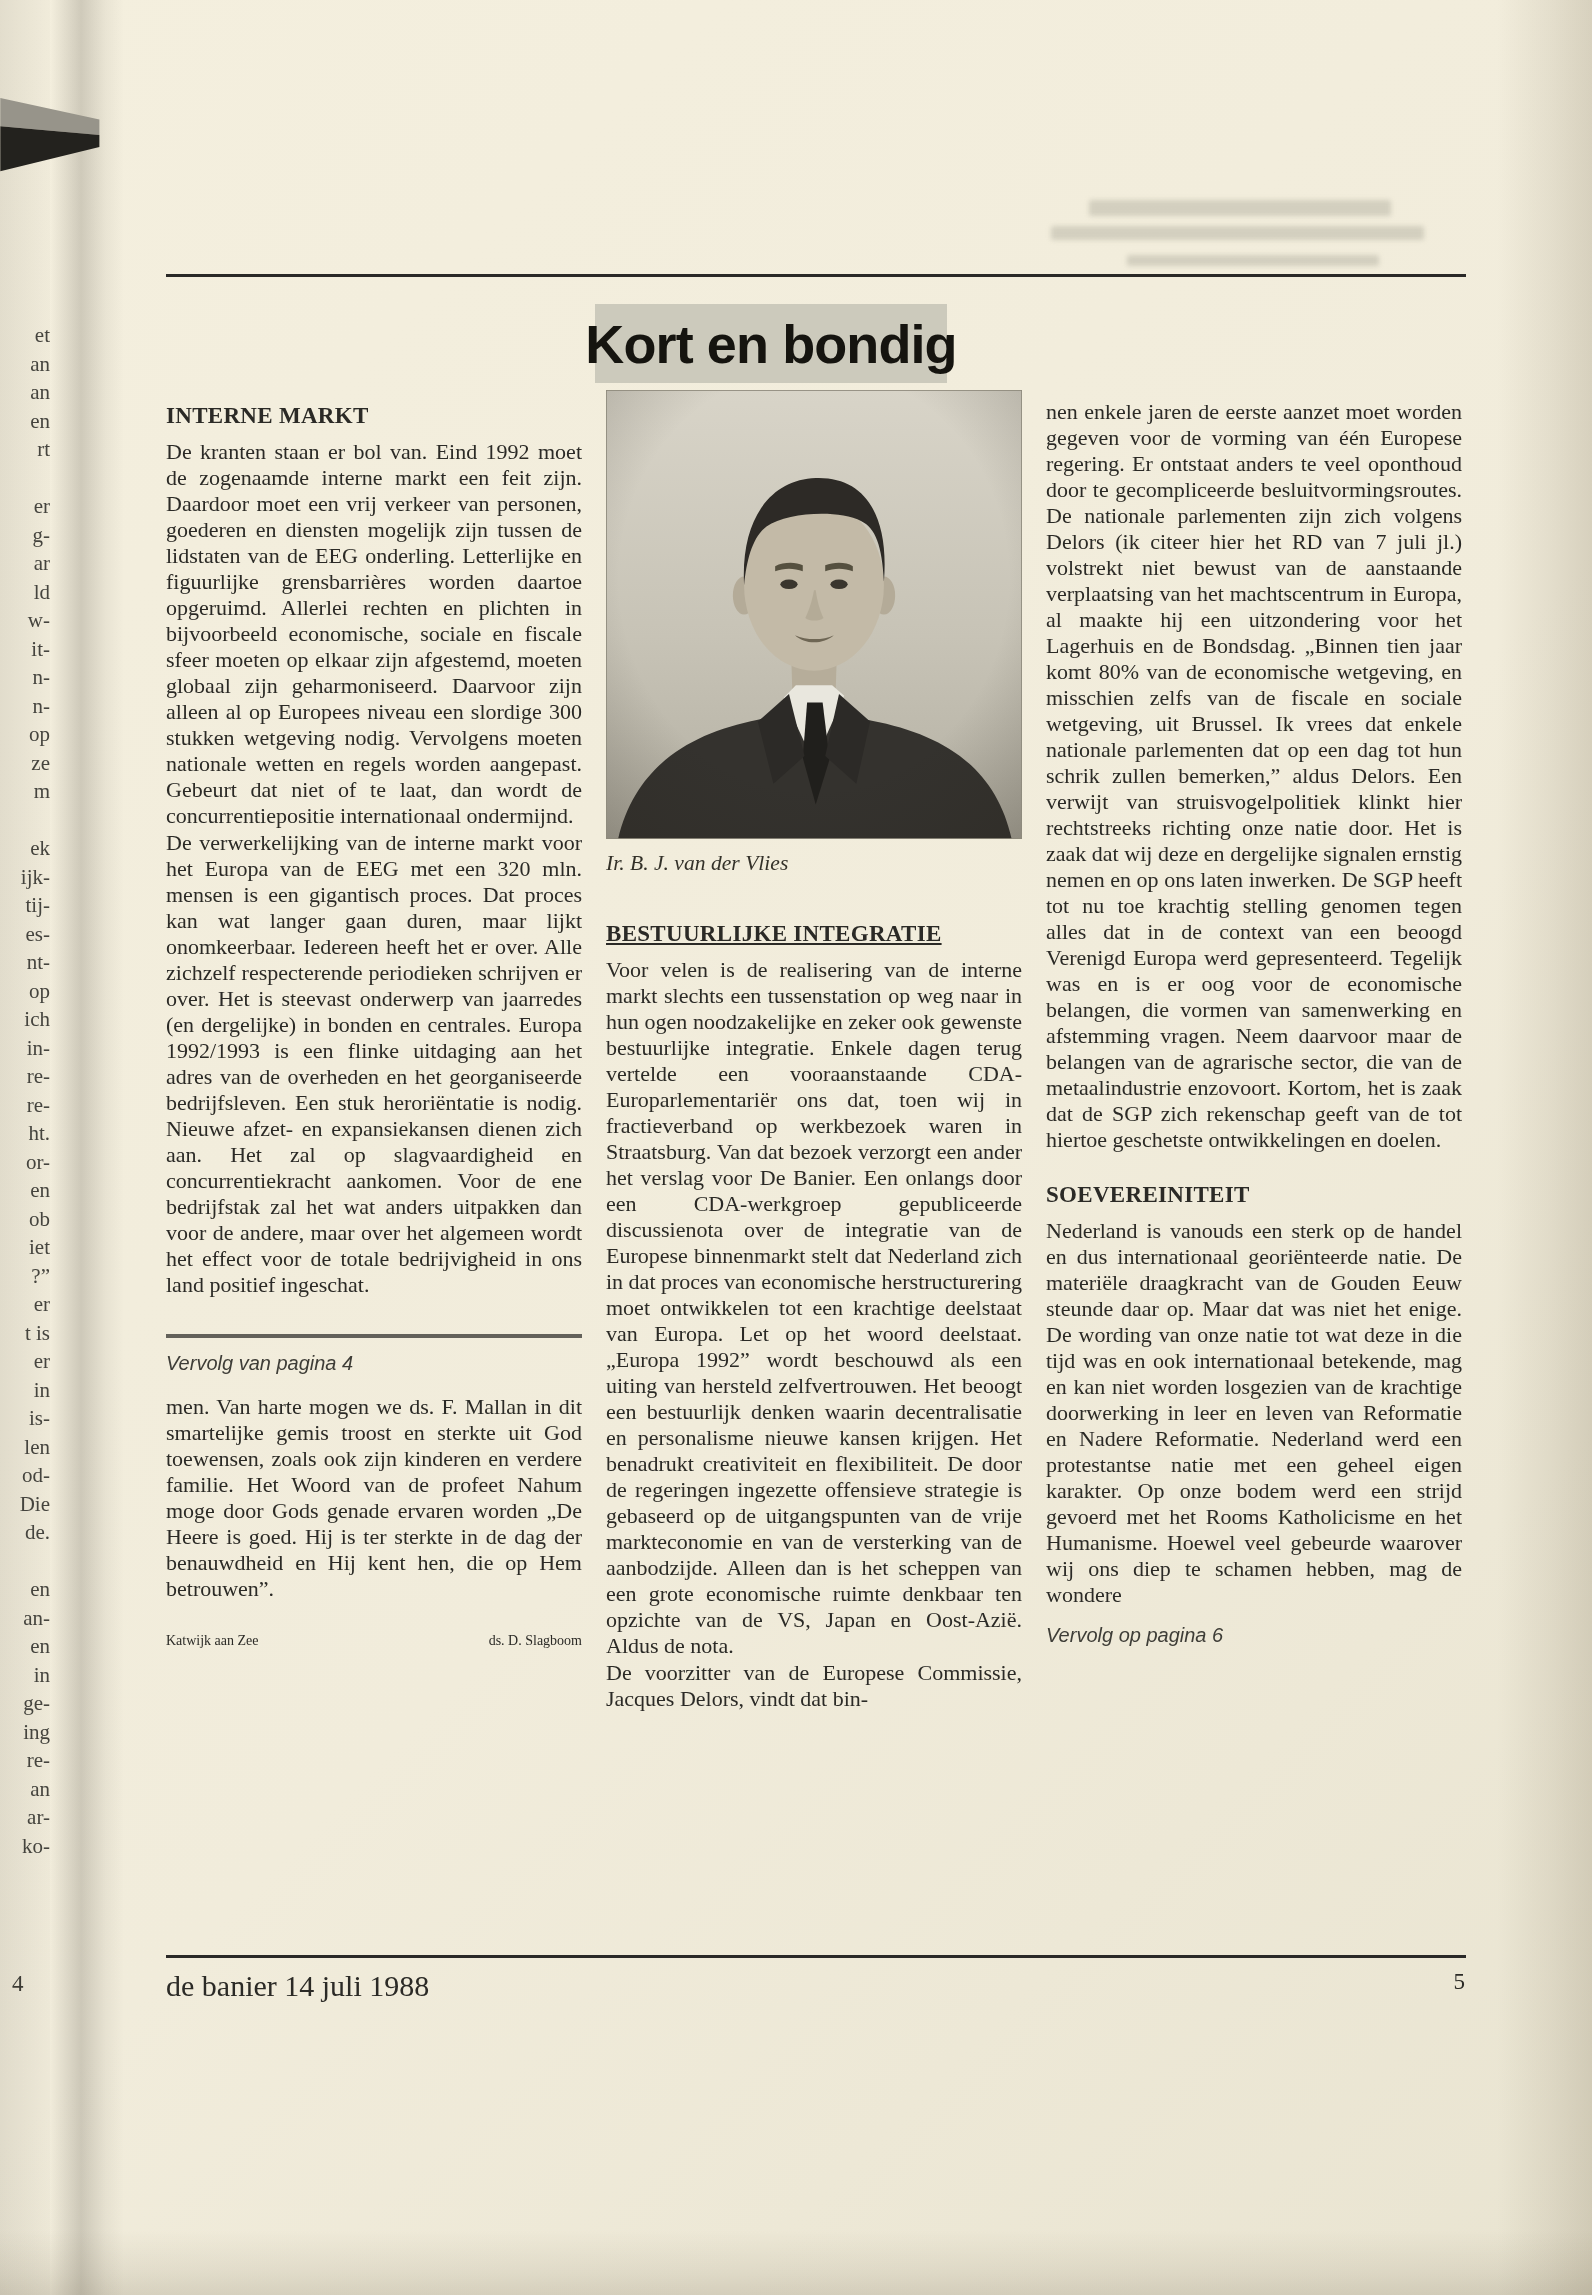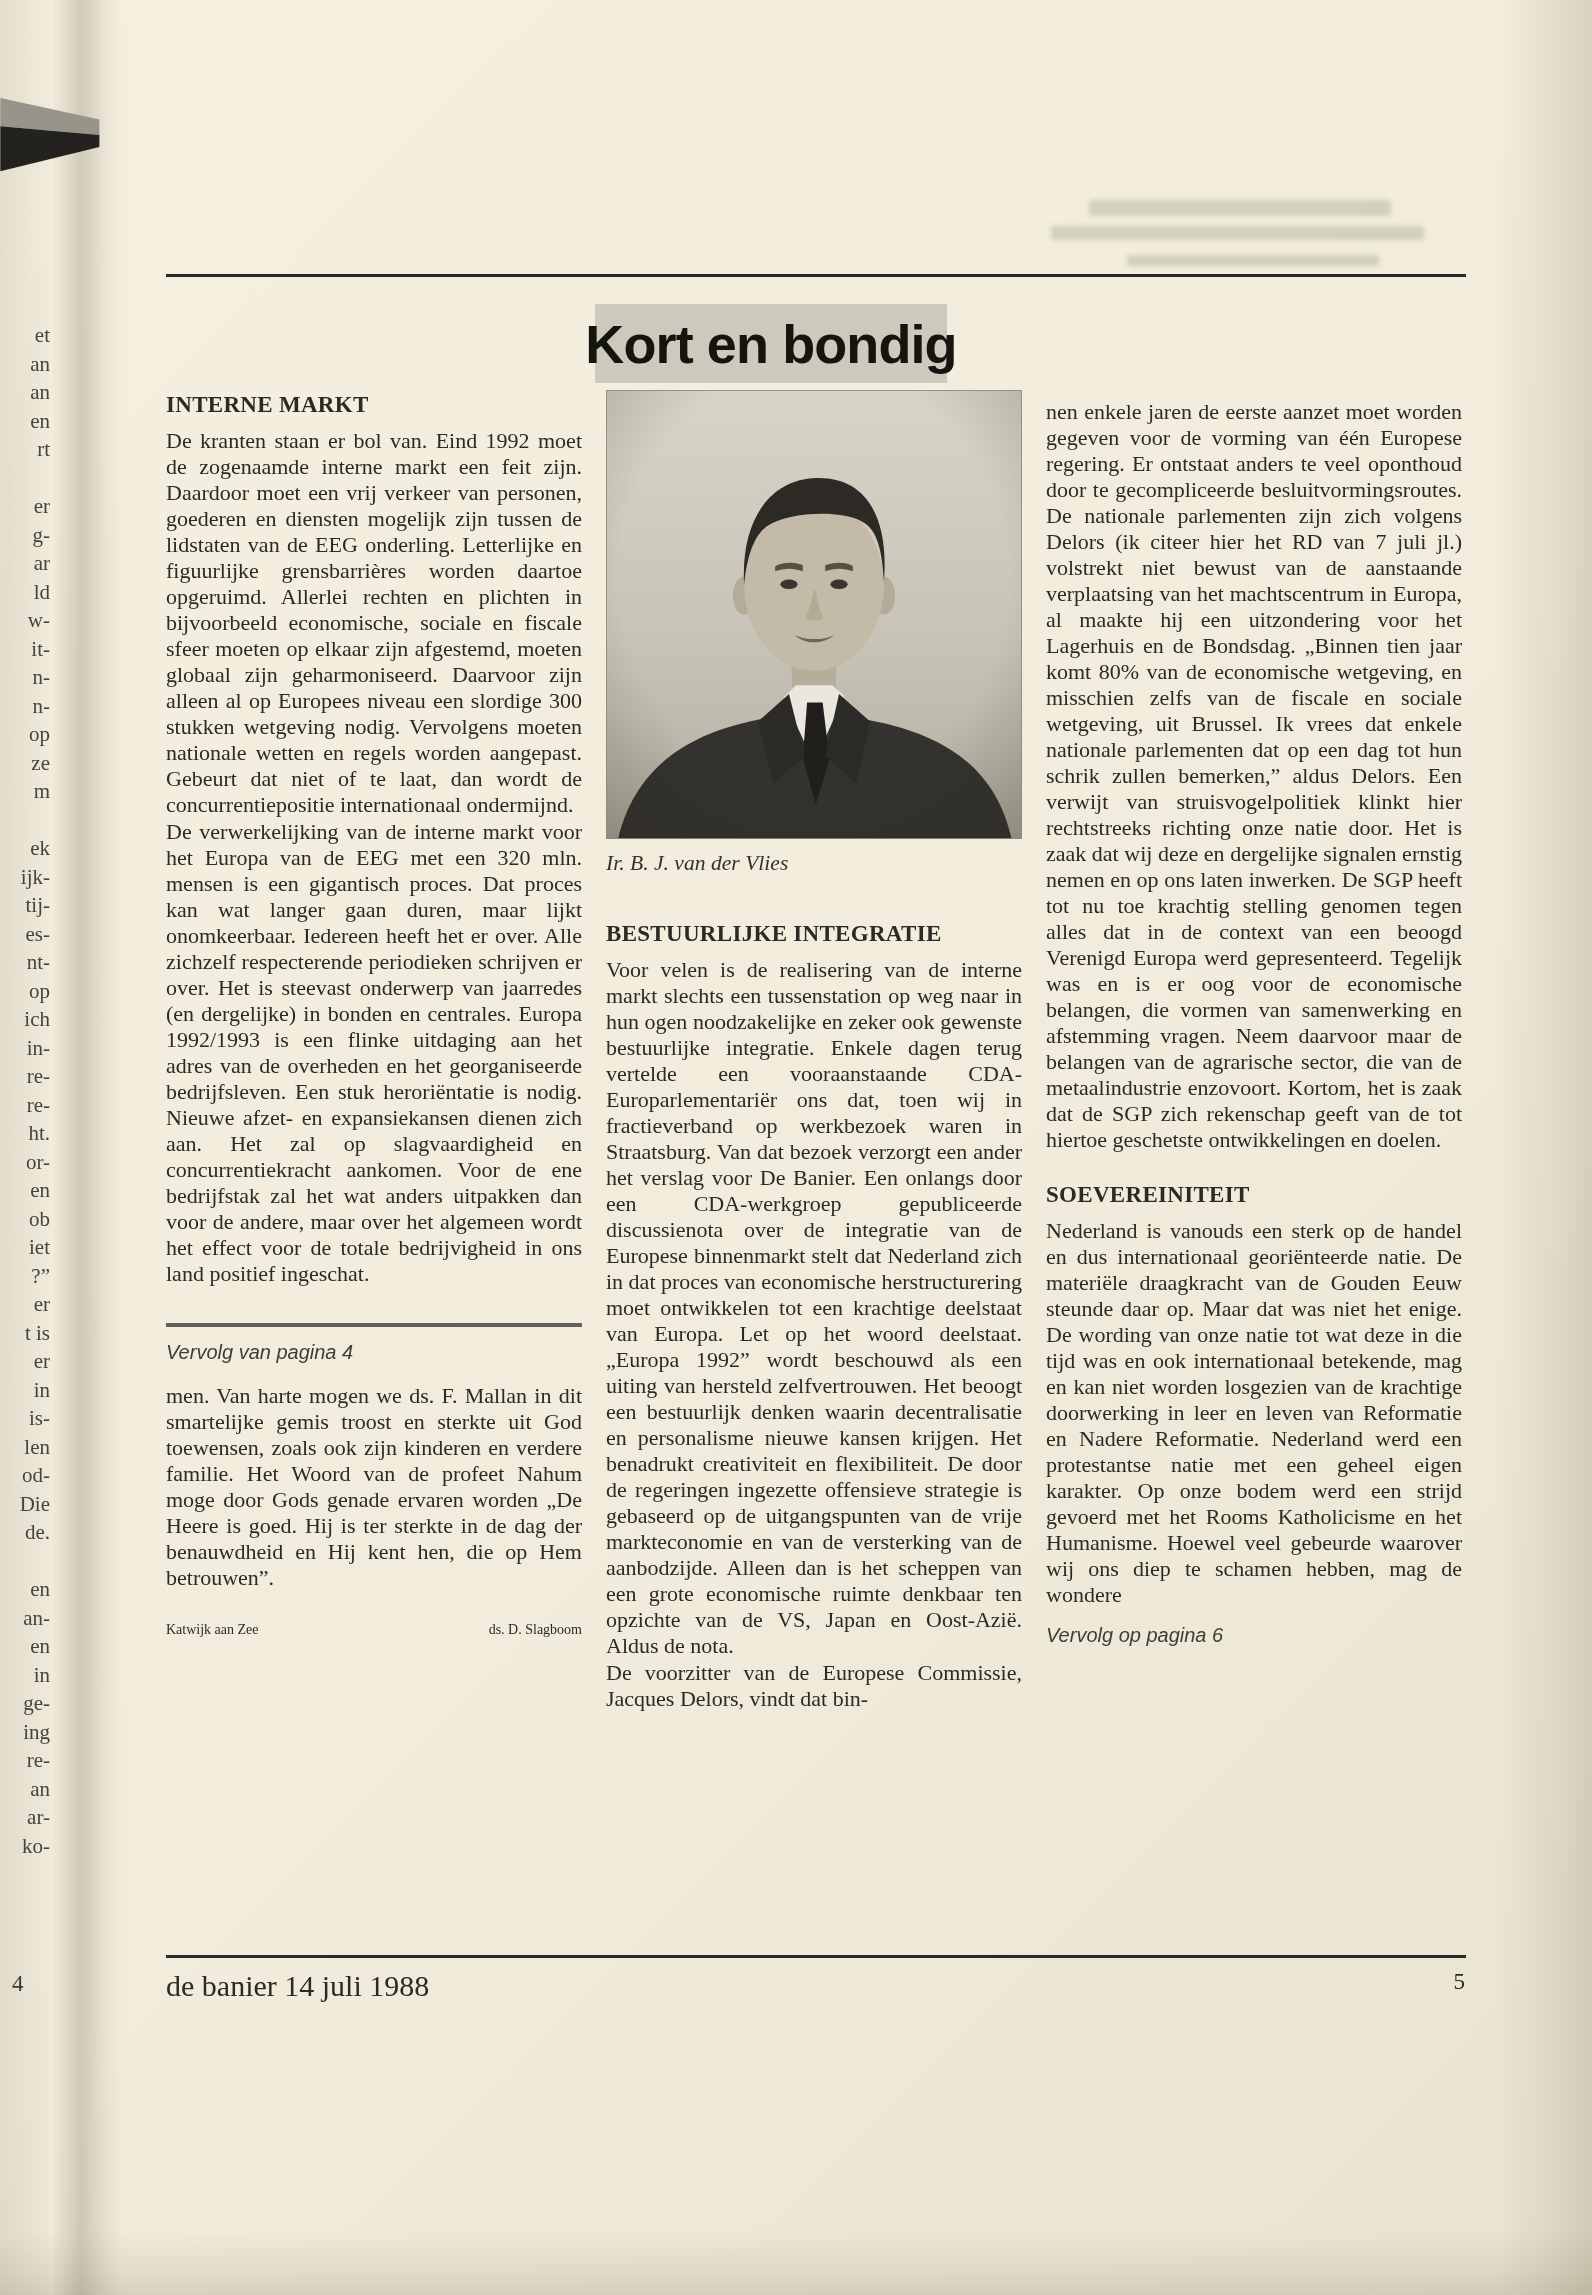--- a/index.html
+++ b/index.html
@@ -21,29 +21,29 @@
     display:flex; align-items:center; justify-content:center;
   }
   .title {
     margin:0;
     font-family:"Liberation Sans", sans-serif;
     font-weight:700; font-size:54px; letter-spacing:-0.9px;
     color:#15140f; white-space:nowrap;
   }
 
   .col { position:absolute; width:416px; }
-  .col-left   { left:166px;  top:392px; }
+  .col-left   { left:166px;  top:403px; }
   .col-middle { left:606px;  top:390px; }
   .col-right  { left:1046px; top:399px; }
 
   .section-heading {
     margin:0 0 10.4px 0;
     font-size:23px; font-weight:bold; letter-spacing:0.3px;
   }
-  .mt  { margin-top:45px; }
+  .mt  { margin-top:45px;text-decoration:underline; }
   .mt2 { margin-top:29px; }
 
   .body {
     margin:0;
     font-size:22px; line-height:26px;
     text-align:justify;
   }
   .body + .body { margin-top:0.9px; }
 
   .continuation-rule { height:3.5px; background:#63615a; margin:36px 0 14px 0; }

